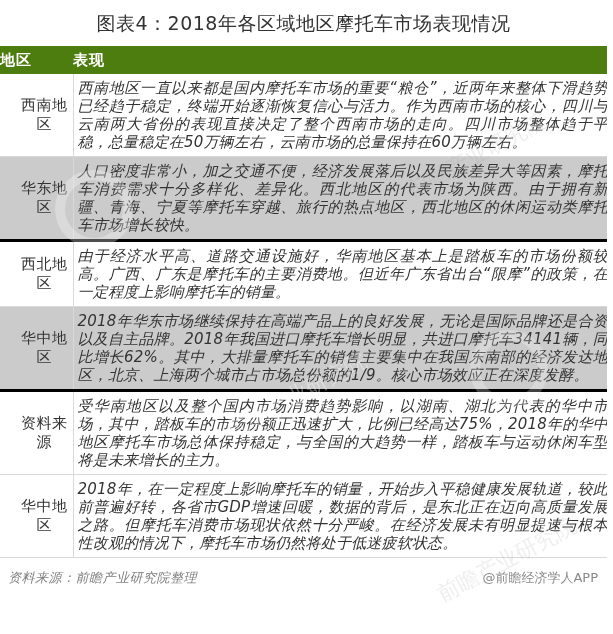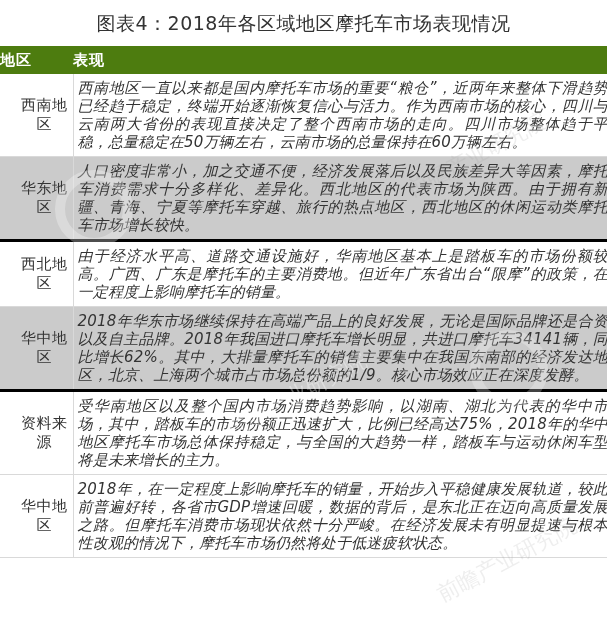--- a/index.html
+++ b/index.html
@@ -143,20 +143,24 @@
         <td class="region-cell">资料来源</td>
         <td class="perf-cell">受华南地区以及整个国内市场消费趋势影响，以湖南、湖北为代表的华中市场，其中，踏板车的市场份额正迅速扩大，比例已经高达75%，2018年的华中地区摩托车市场总体保持稳定，与全国的大趋势一样，踏板车与运动休闲车型将是未来增长的主力。</td>
       </tr>
       <tr>
         <td class="region-cell">华中地区</td>
         <td class="perf-cell">2018年，在一定程度上影响摩托车的销量，开始步入平稳健康发展轨道，较此前普遍好转，各省市GDP增速回暖，数据的背后，是东北正在迈向高质量发展之路。但摩托车消费市场现状依然十分严峻。在经济发展未有明显提速与根本性改观的情况下，摩托车市场仍然将处于低迷疲软状态。</td>
       </tr>
     </tbody>
   </table>
 
+  <div class="footer">
+    <span class="source">资料来源：前瞻产业研究院整理</span>
+    <span class="brand">@前瞻经济学人APP</span>
+  </div>
 
   <div class="wm-layer">
     <span class="wm w1">前瞻产业研究院</span>
     <span class="wm w2">前瞻产业研究院</span>
     <span class="wm w3">前瞻产业研究院</span>
     <span class="wm-circle c1"></span>
     <span class="wm-circle c2"></span>
   </div>
 
 </div>

